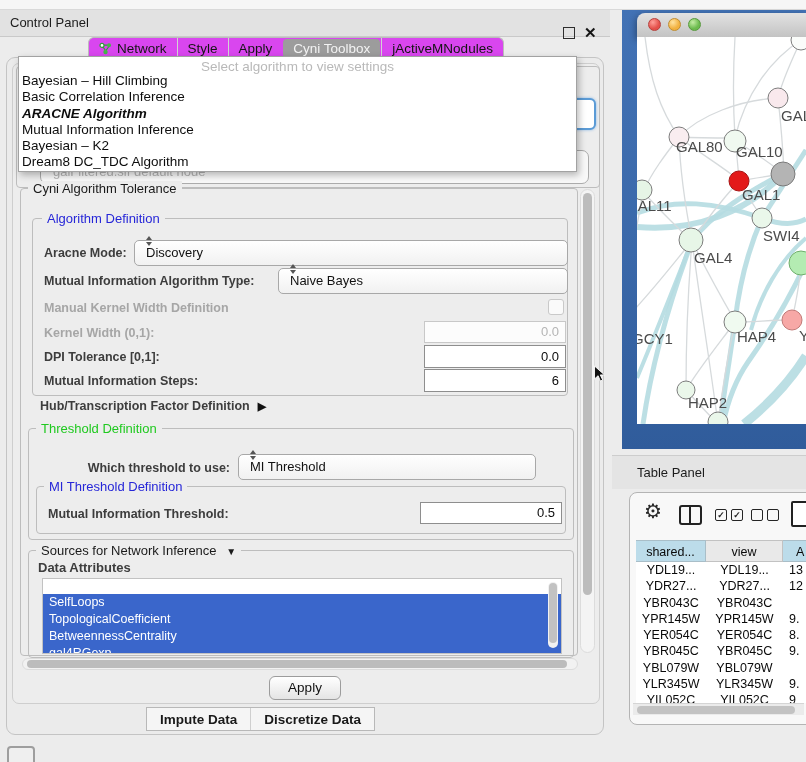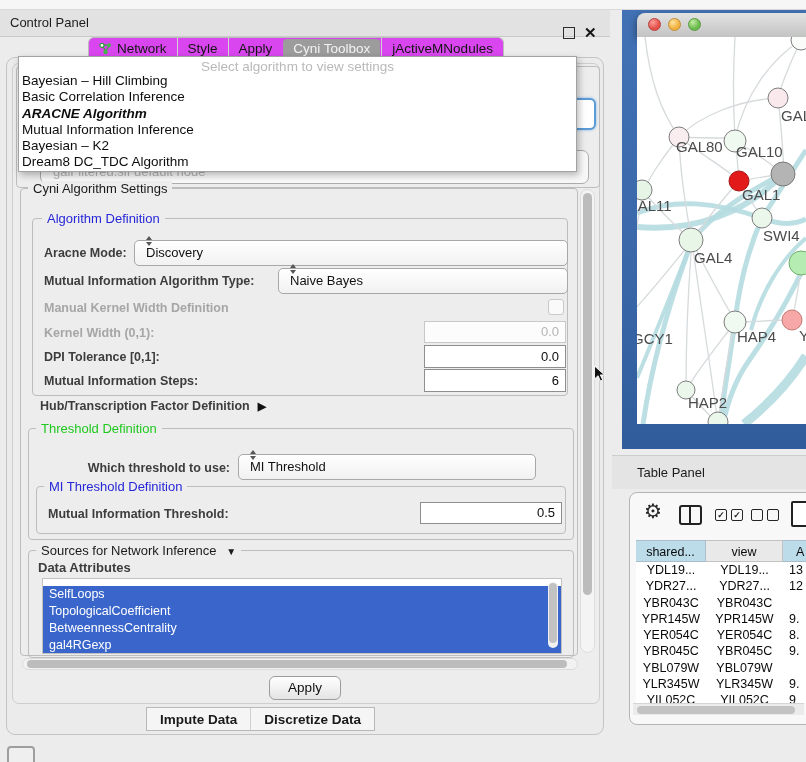--- a/index.html
+++ b/index.html
@@ -48,21 +48,21 @@
   .inp{position:absolute;background:#fff;border:1px solid #8e8e8e;font-size:13px;color:#0b0b0b;
        text-align:right;padding-right:6px;box-sizing:border-box;}
   .inp.dis{border-color:#c8c8c8;color:#b5b5b5;background:#fcfcfc;}
   .cb{position:absolute;width:14px;height:14px;border:1px solid #c9c9c9;border-radius:3px;background:#fafafa;}
   #vscroll{left:580px;top:189px;width:15px;height:464px;background:#f4f4f4;border:1px solid #dcdcdc;border-radius:8px;box-sizing:border-box;}
   #vscroll .thumb{position:absolute;left:2px;top:3px;width:9px;height:402px;background:#bcbcbc;border-radius:5px;}
   #hub-row{left:40px;top:399px;font-size:12.5px;font-weight:bold;color:#3d3d3d;}
   #hub-row .arr{color:#111;font-size:11px;margin-left:8px;}
   #attr-list{left:42px;top:578px;width:520px;height:76px;background:#fff;border:1px solid #c2c2c2;overflow:hidden;box-sizing:border-box;}
   .att{height:17px;line-height:17px;background:#3a66cb;color:#fff;font-size:12.5px;padding-left:6px;}
-  .att:first-child{margin-top:7px;}
+  .att:first-child{margin-top:15px;}
   #attr-scroll{position:absolute;right:2px;top:4px;width:10px;height:66px;background:#f1f1f1;border-radius:5px;}
   #attr-scroll .thumb{position:absolute;left:1px;top:1px;width:8px;height:60px;background:#c2c2c2;border-radius:4px;}
   #hscroll{left:22px;top:658px;width:556px;height:12px;background:#f2f2f2;border:1px solid #dcdcdc;border-radius:7px;box-sizing:border-box;}
   #hscroll .thumb{position:absolute;left:4px;top:1px;width:540px;height:8px;background:#bcbcbc;border-radius:4px;}
   #apply-btn{left:269px;top:676px;width:70px;height:22px;background:linear-gradient(#ffffff,#e4e4e4);
              border:1px solid #9c9c9c;border-radius:6px;font-size:13.5px;color:#111;text-align:center;line-height:21px;}
   #bottom-tabs{left:146px;top:707px;height:22px;display:flex;background:#f5f5f5;border:1px solid #b8b8b8;border-radius:0;}
   .btab{display:flex;align-items:center;padding:0 13px;font-size:13.5px;font-weight:bold;color:#1a1a1a;border-left:1px solid #cfcfcf;}
   .btab:first-child{border-left:none;}
   .btab.sel{background:#9c9c9c;color:#efefef;border-radius:5px;margin:-1px;border:1px solid #8b8b8b;font-weight:normal;}
@@ -154,21 +154,21 @@
         <div class="mi">Bayesian – Hill Climbing</div>
         <div class="mi">Basic Correlation Inference</div>
         <div class="mi bold">ARACNE Algorithm</div>
         <div class="mi">Mutual Information Inference</div>
         <div class="mi">Bayesian – K2</div>
         <div class="mi">Dream8 DC_TDC Algorithm</div>
       </div>
   </div>
 
   <div class="grp" style="left:20px;top:188px;width:556px;height:466px;"></div>
-  <div class="grp-title" style="left:28px;top:181px;color:#1a1a1a;">Cyni Algorithm Settings</div>
+  <div class="grp-title" style="left:28px;top:181px;color:#1a1a1a;">Cyni Algorithm Tolerance</div>
   <div class="abs" id="vscroll">
       <div class="thumb"></div>
     </div>
 
   <div class="grp" style="left:32px;top:218px;width:534px;height:176px;"></div>
   <div class="grp-title" style="left:42px;top:211px;color:#2626d8;">Algorithm Definition</div>
 
   <div class="lbl" style="left:44px;top:246px;">Aracne Mode:</div>
   <div class="combo" style="left:134px;top:240px;width:432px;">
     <span>Discovery</span>

